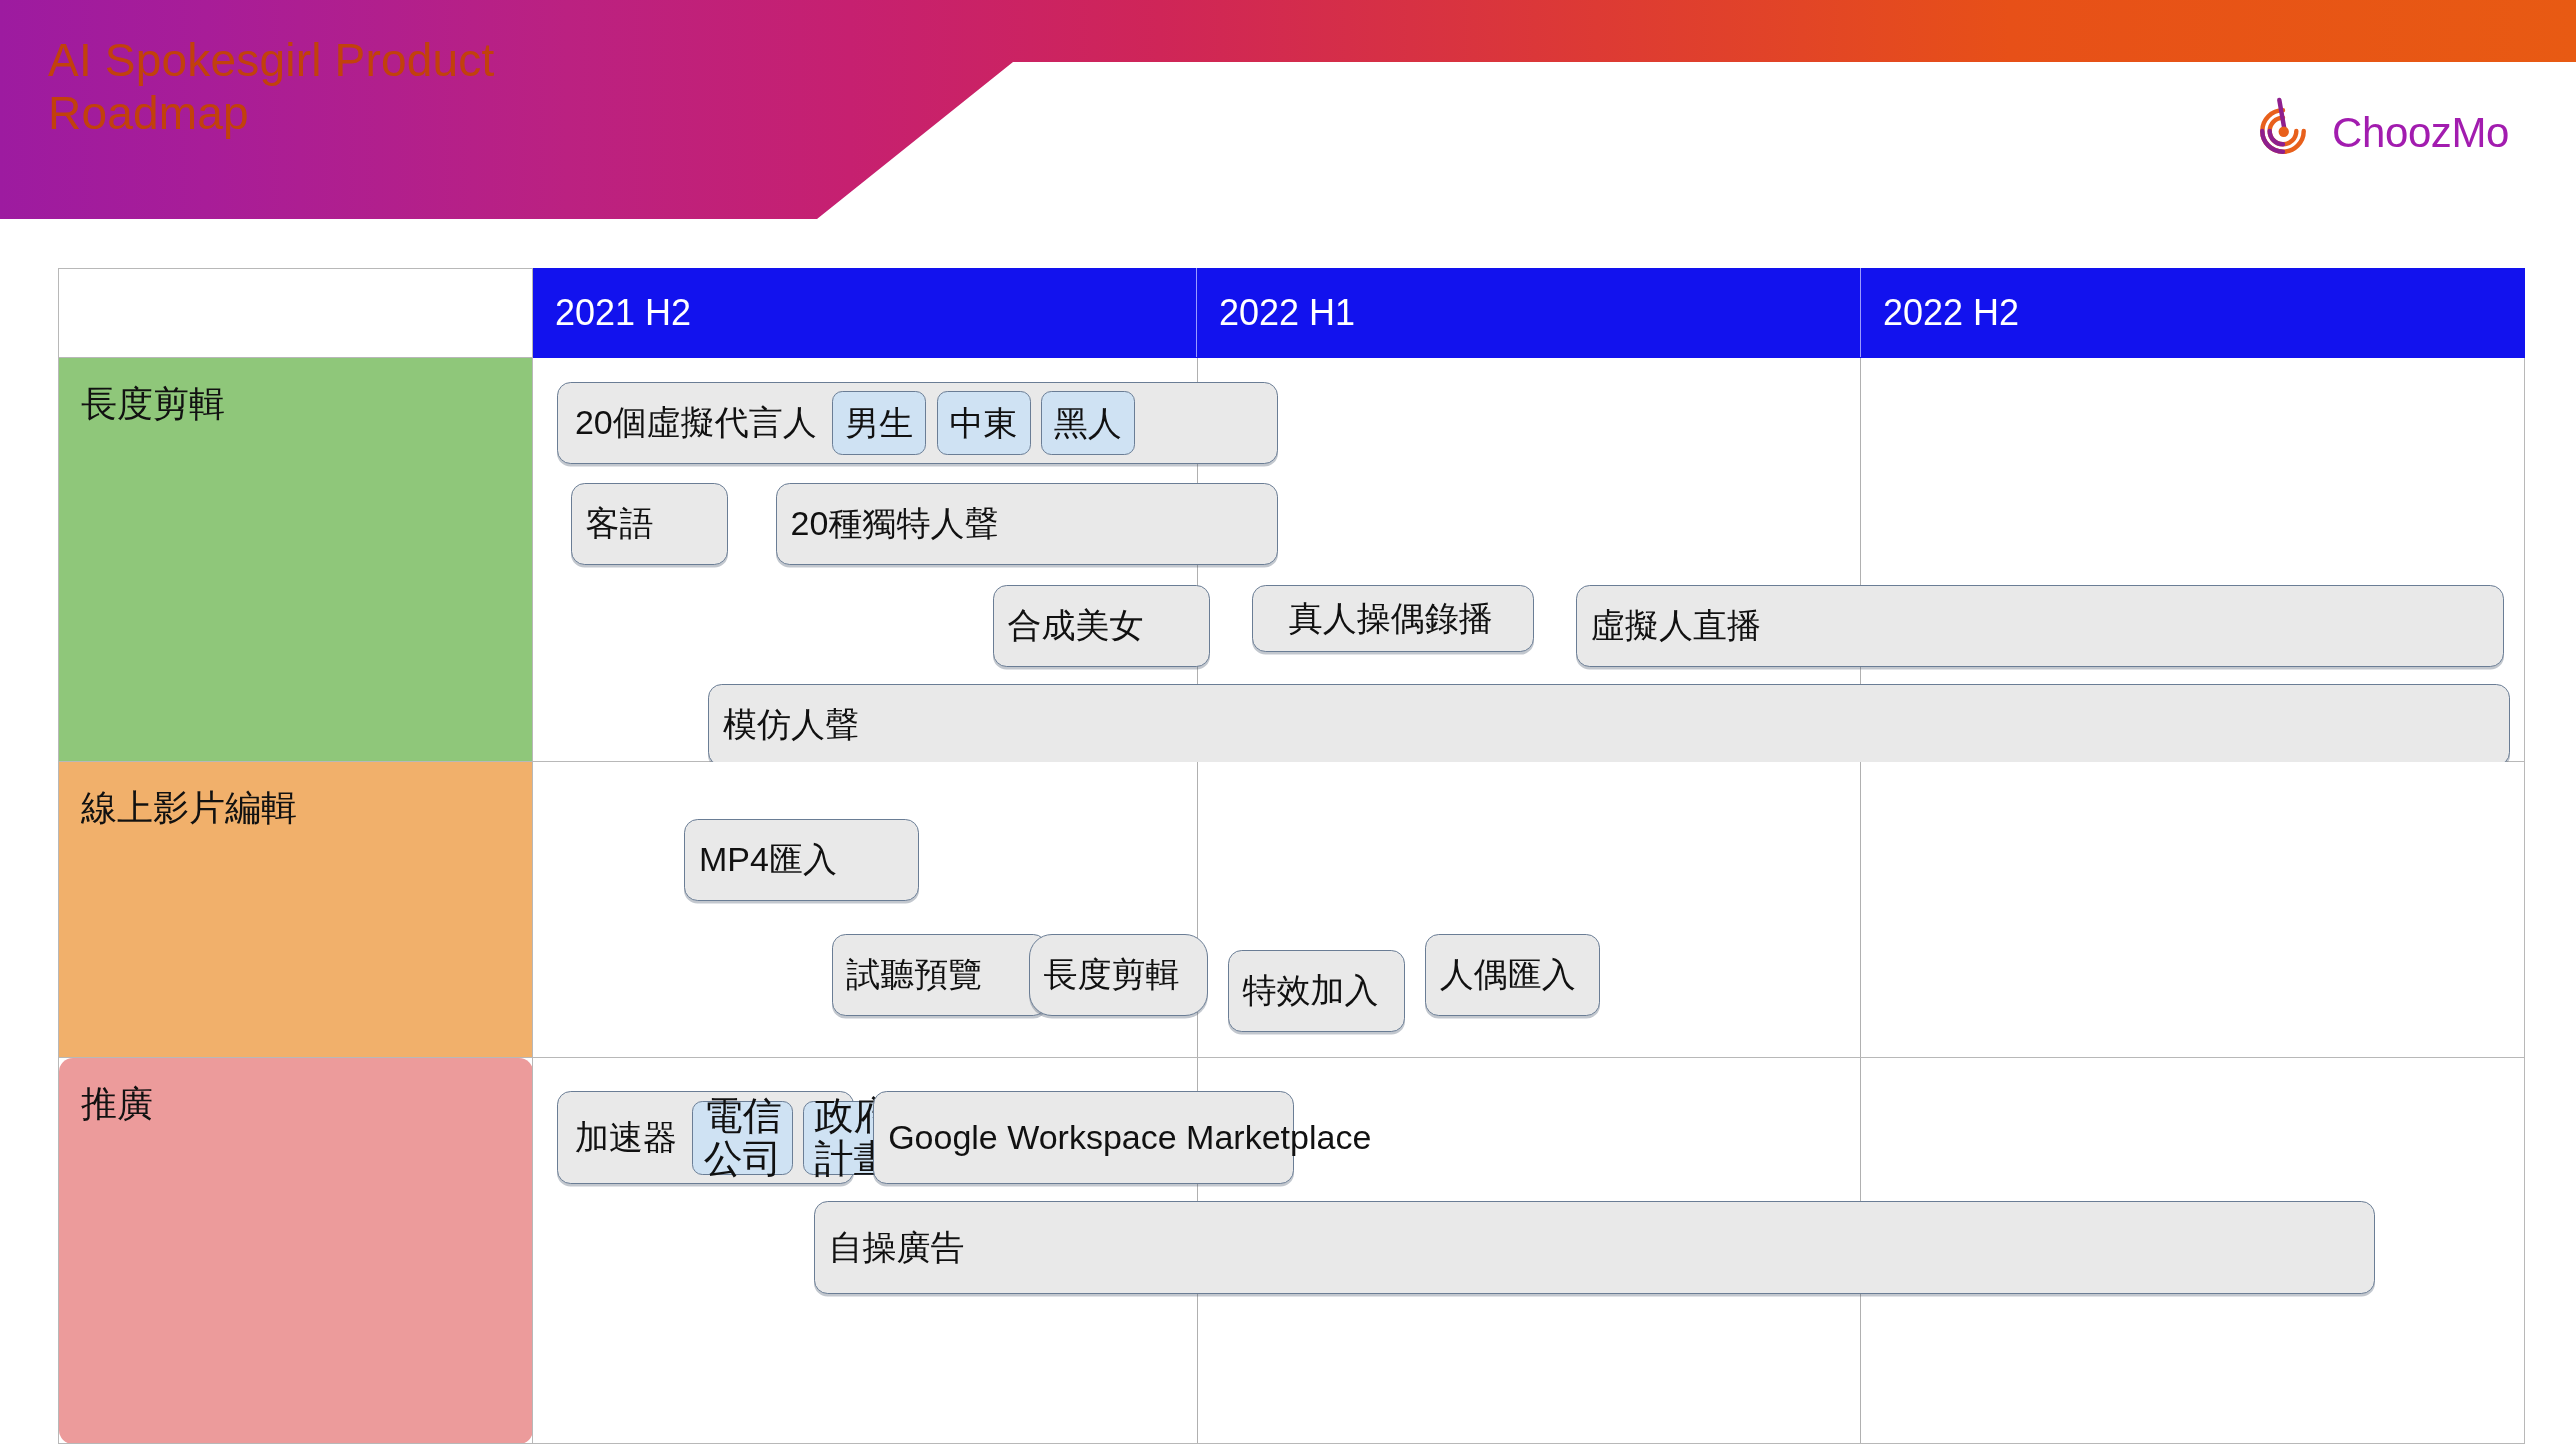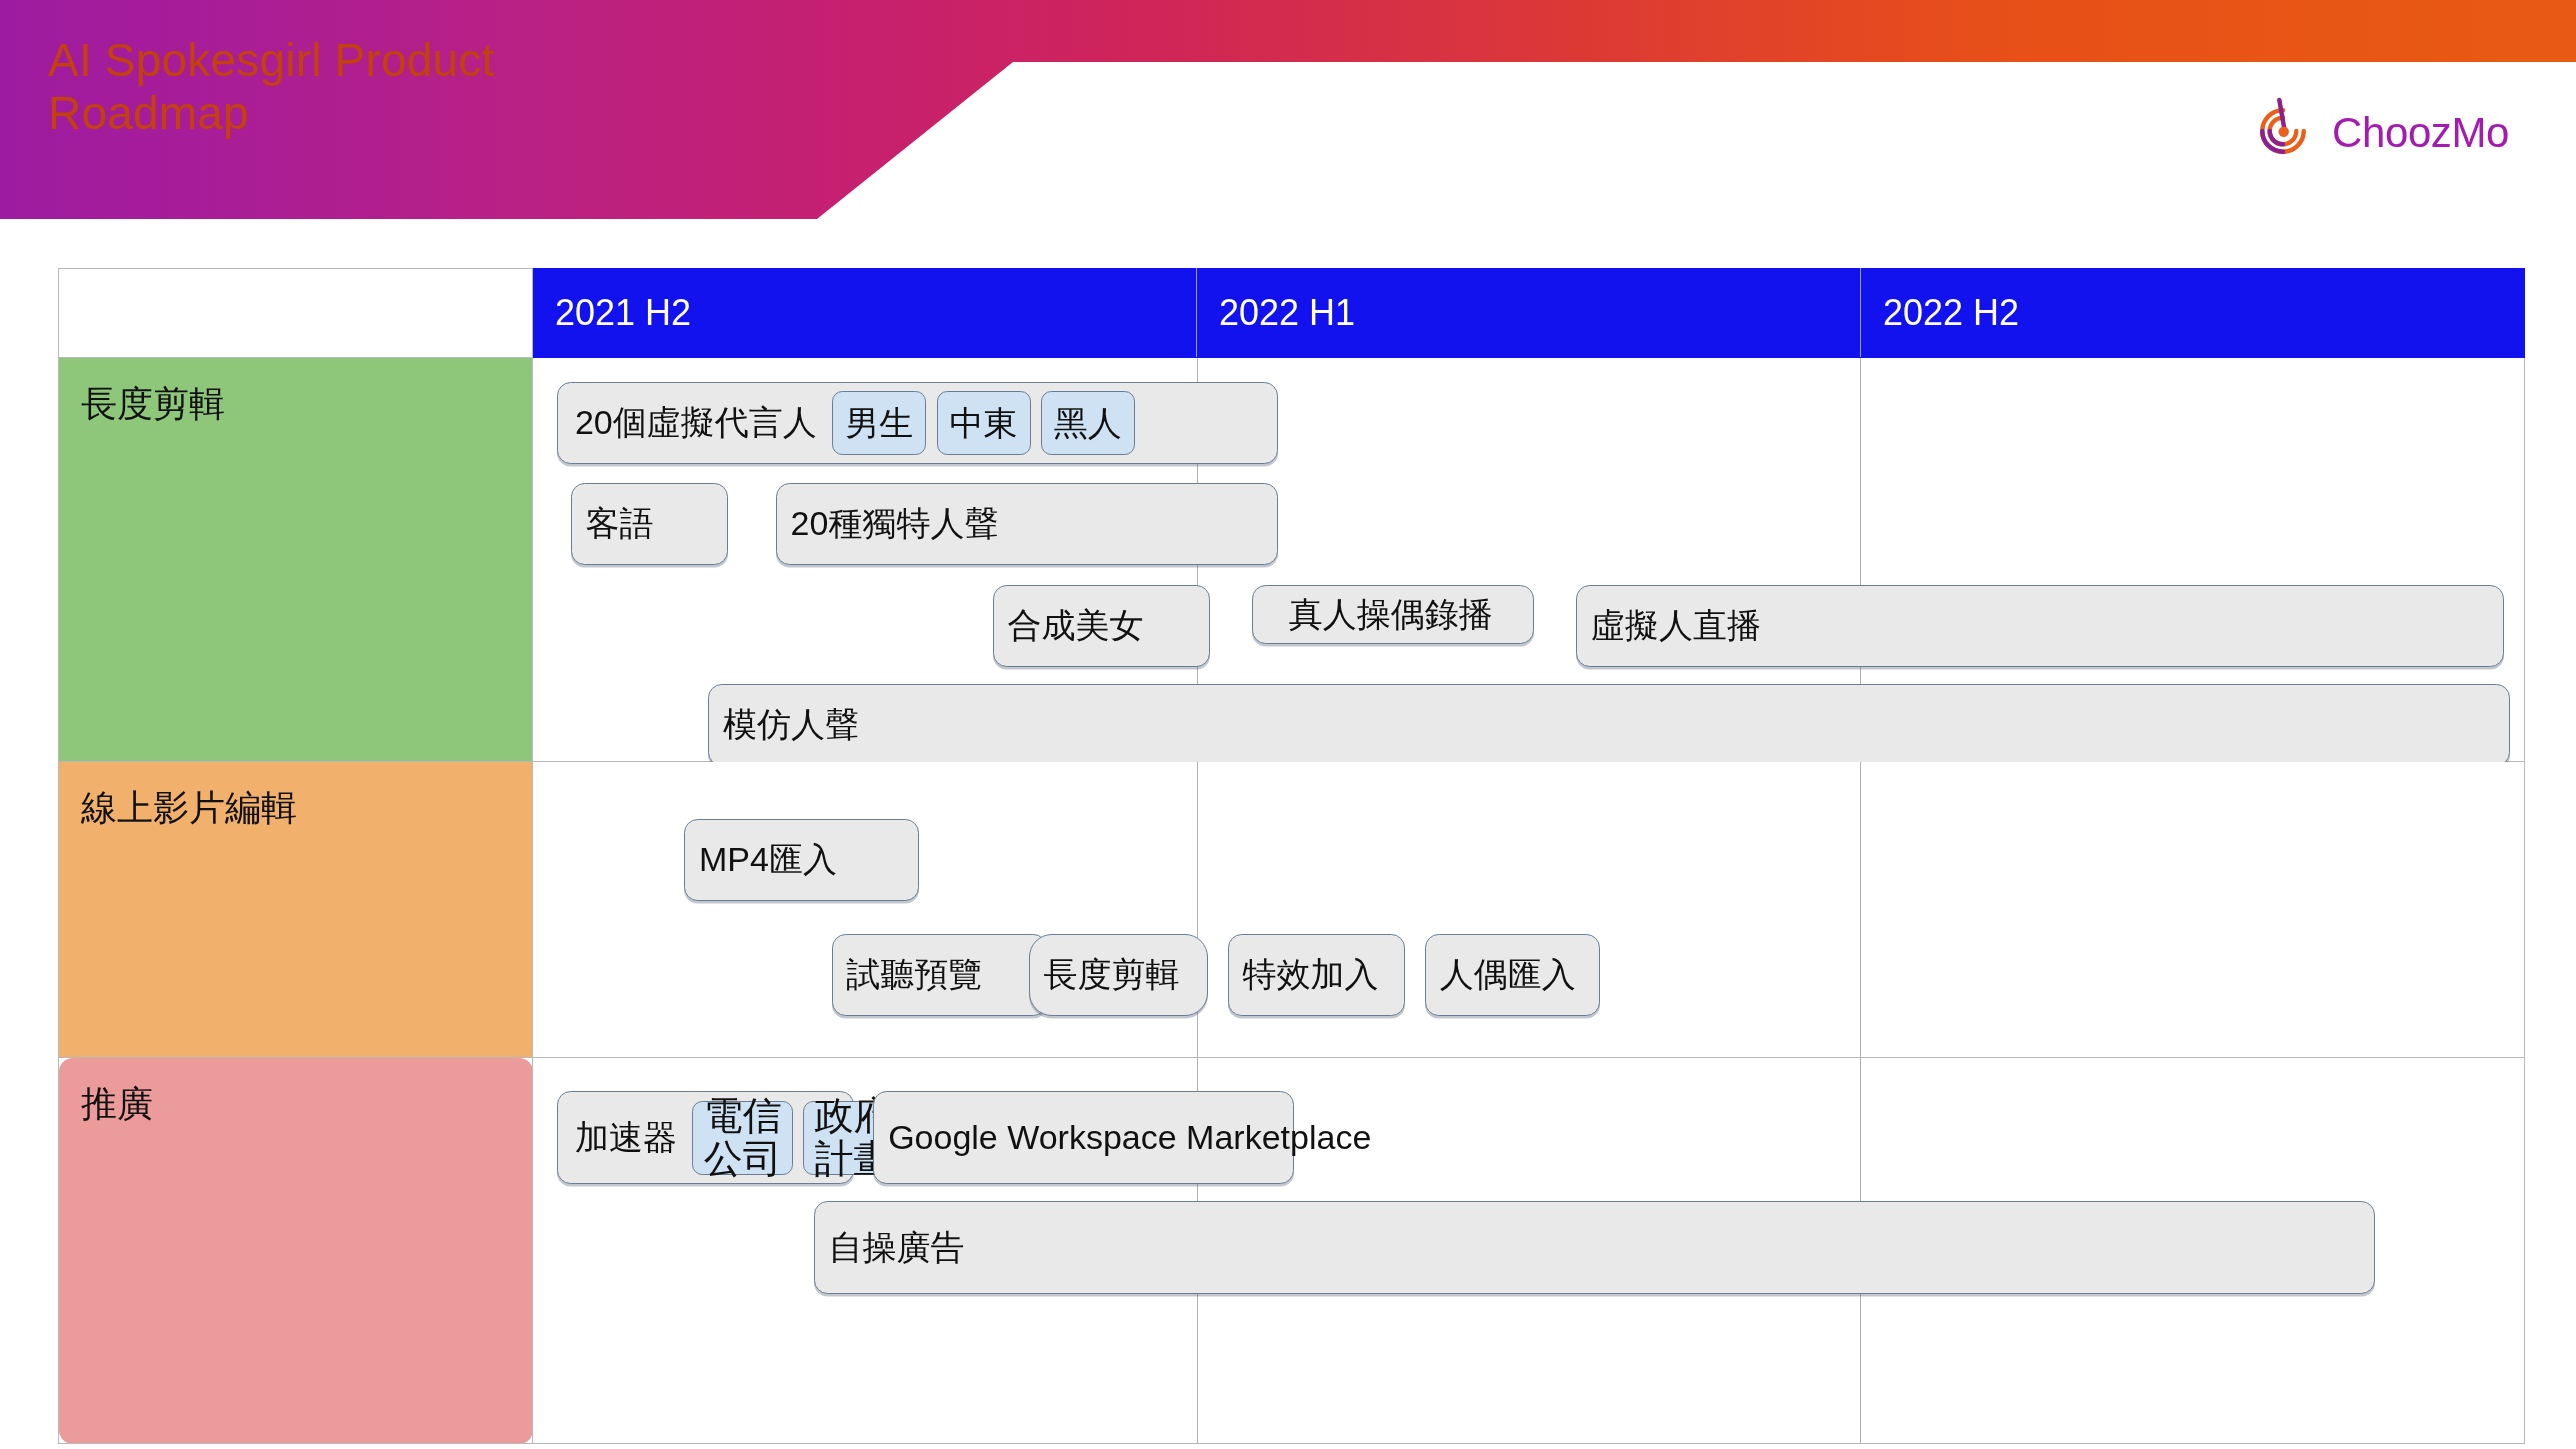--- a/index.html
+++ b/index.html
@@ -229,21 +229,21 @@
               </div>
               <div class="pill" style="left: 1.9%; width: 7.9%; top: 125px; height: 82px;">
                 <span class="grp-label">客語</span>
               </div>
               <div class="pill" style="left: 12.2%; width: 25.2%; top: 125px; height: 82px;">
                 <span class="grp-label">20種獨特人聲</span>
               </div>
               <div class="pill" style="left: 23.1%; width: 10.9%; top: 227px; height: 82px;">
                 <span class="grp-label">合成美女</span>
               </div>
-              <div class="pill" style="left: 36.1%; width: 14.2%; top: 227px; height: 59px; padding-left: 36px;">
+              <div class="pill" style="left: 36.1%; width: 14.2%; top: 227px; height: 67px; padding-left: 36px;">
                 <span class="grp-label">真人操偶錄播</span>
               </div>
               <div class="pill" style="left: 52.4%; width: 46.6%; top: 227px; height: 82px;">
                 <span class="grp-label">虛擬人直播</span>
               </div>
               <div class="pill" style="left: 8.8%; width: 90.5%; top: 326px; height: 82px;">
                 <span class="grp-label">模仿人聲</span>
               </div>
             </div>
           </td>
@@ -256,21 +256,21 @@
               <div class="vline" style="left: 66.666%;"></div>
               <div class="pill" style="left: 7.6%; width: 11.8%; top: 57px; height: 82px;">
                 <span class="grp-label">MP4匯入</span>
               </div>
               <div class="pill" style="left: 15%; width: 10.8%; top: 172px; height: 82px;">
                 <span class="grp-label">試聽預覽</span>
               </div>
               <div class="pill" style="left: 24.9%; width: 9%; top: 172px; height: 82px; border-radius: 23px;">
                 <span class="grp-label">長度剪輯</span>
               </div>
-              <div class="pill" style="left: 34.9%; width: 8.9%; top: 172px; height: 82px;">
+              <div class="pill" style="left: 34.9%; width: 8.9%; top: 188px; height: 82px;">
                 <span class="grp-label">特效加入</span>
               </div>
               <div class="pill" style="left: 44.8%; width: 8.8%; top: 172px; height: 82px;">
                 <span class="grp-label">人偶匯入</span>
               </div>
             </div>
           </td>
         </tr>
         <tr style="height: 386px;">
           <td class="lbl pink">推廣</td>

